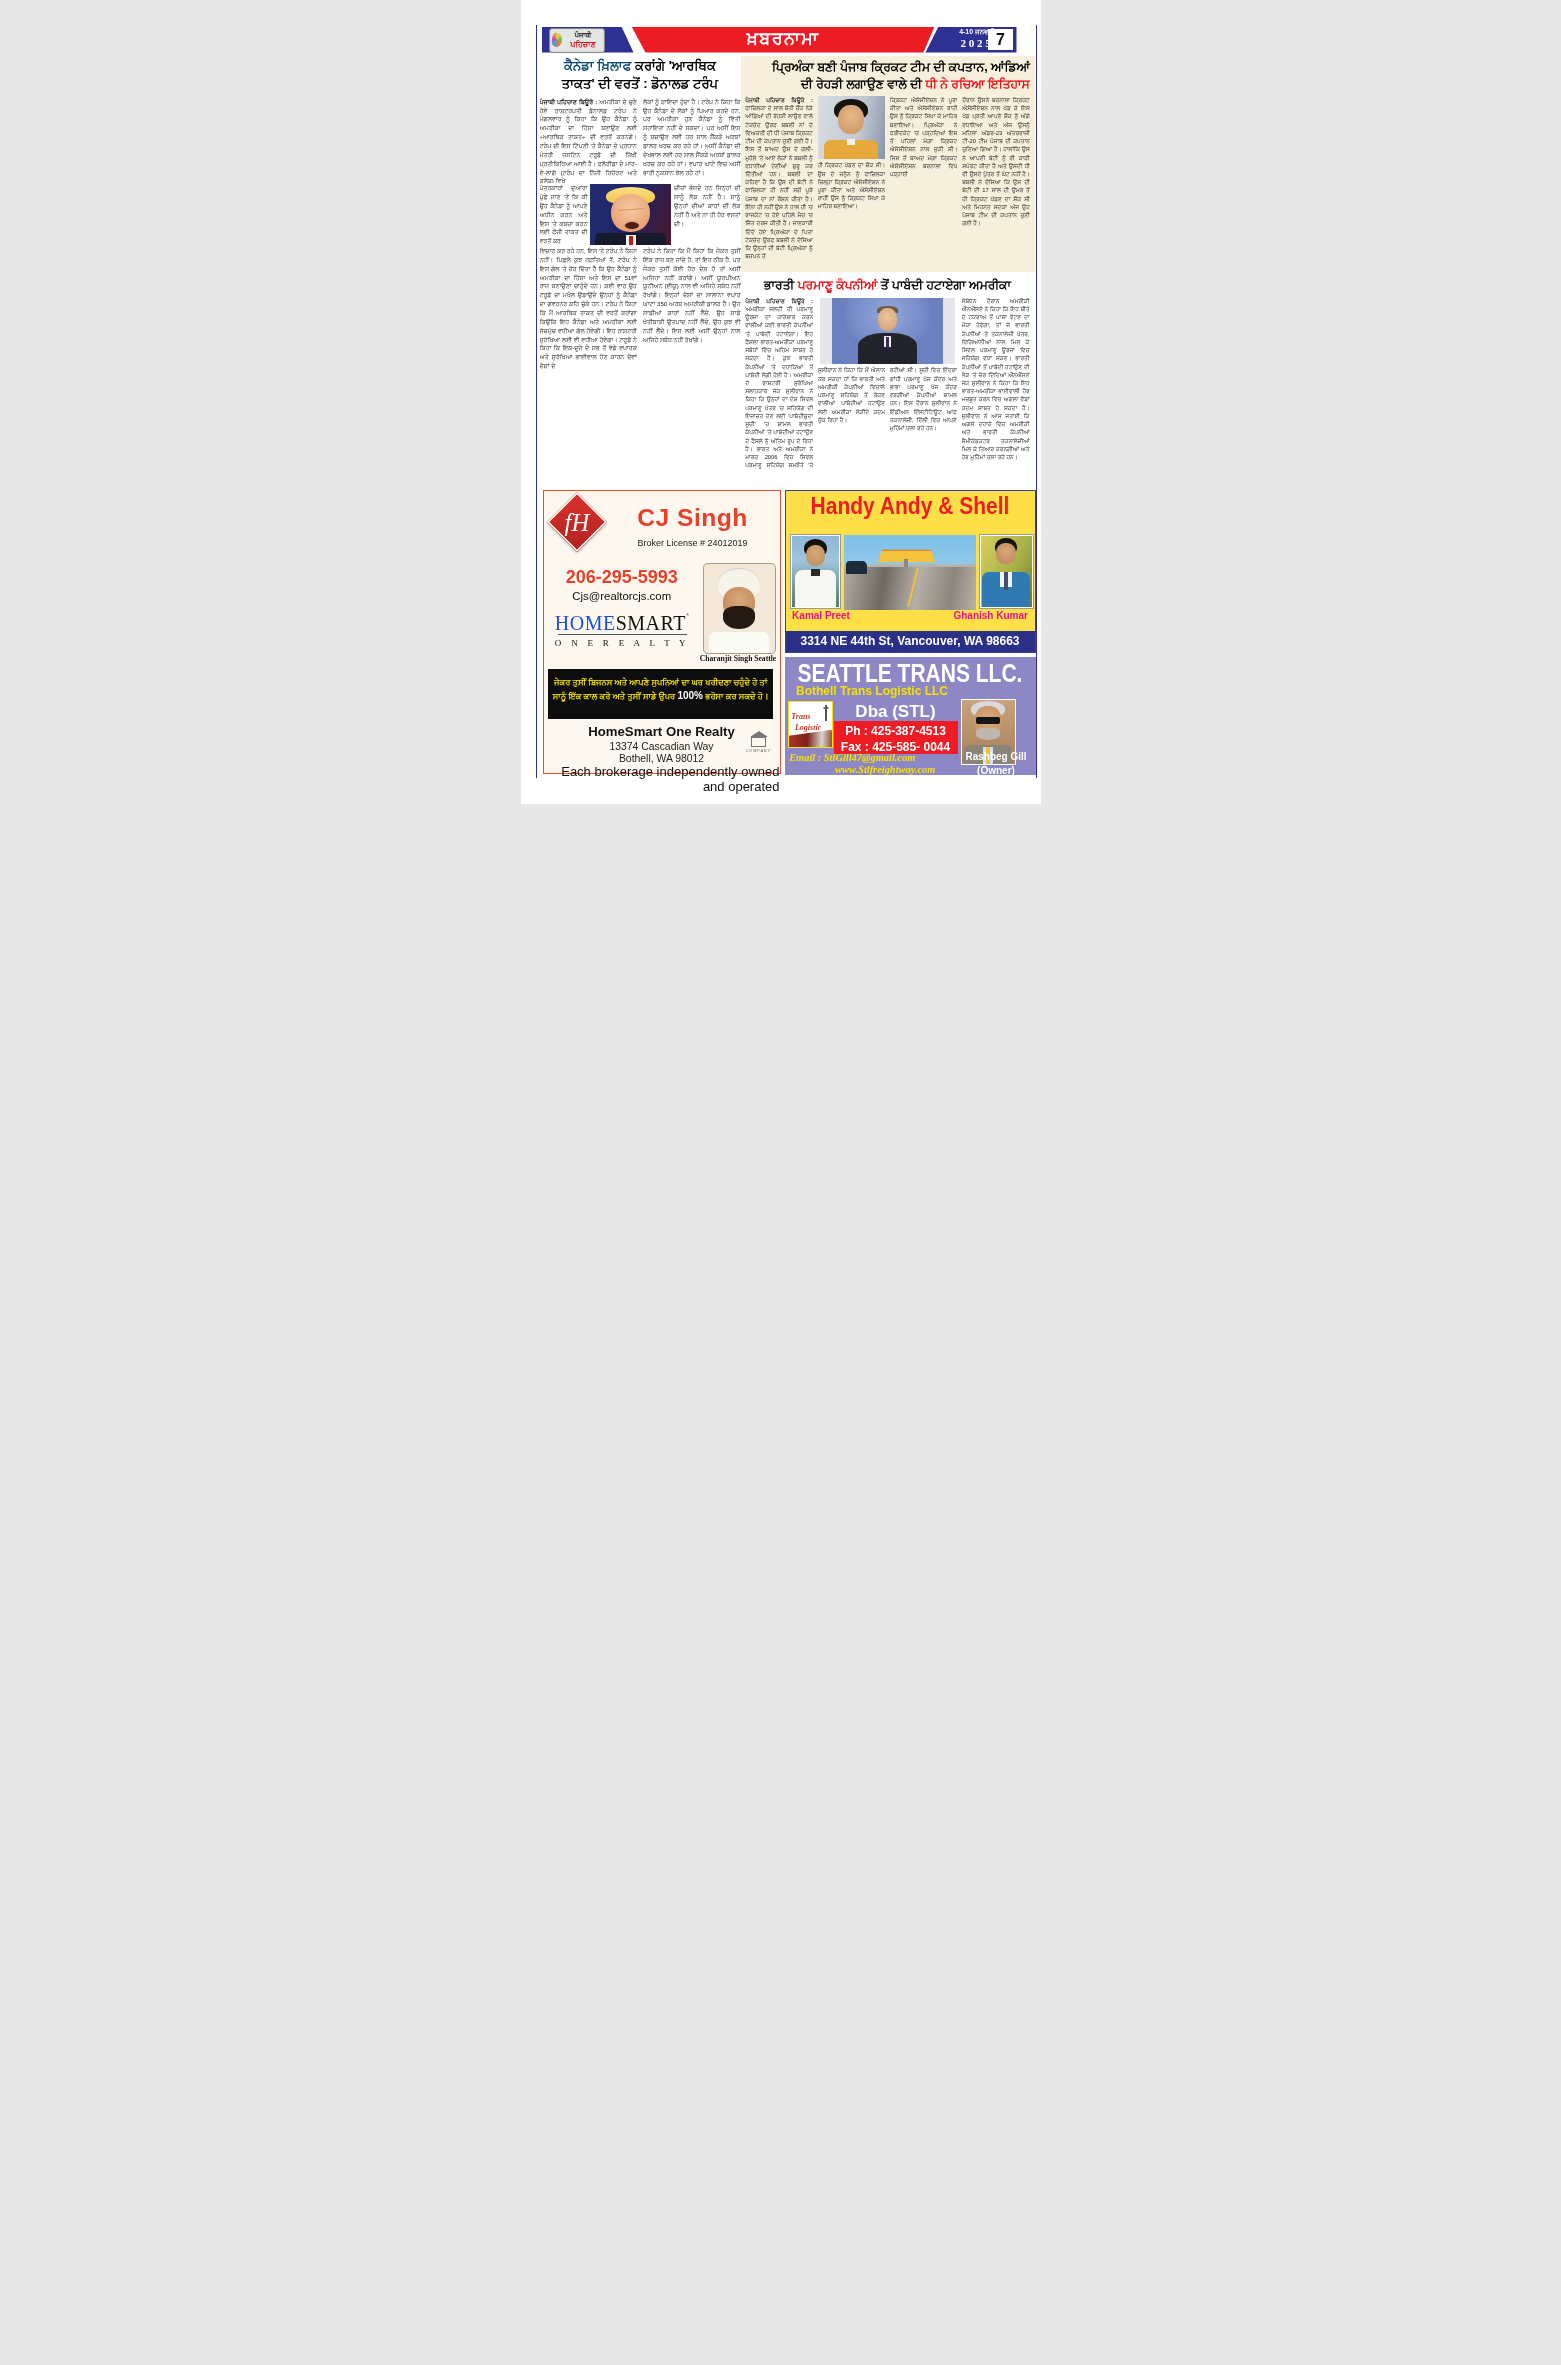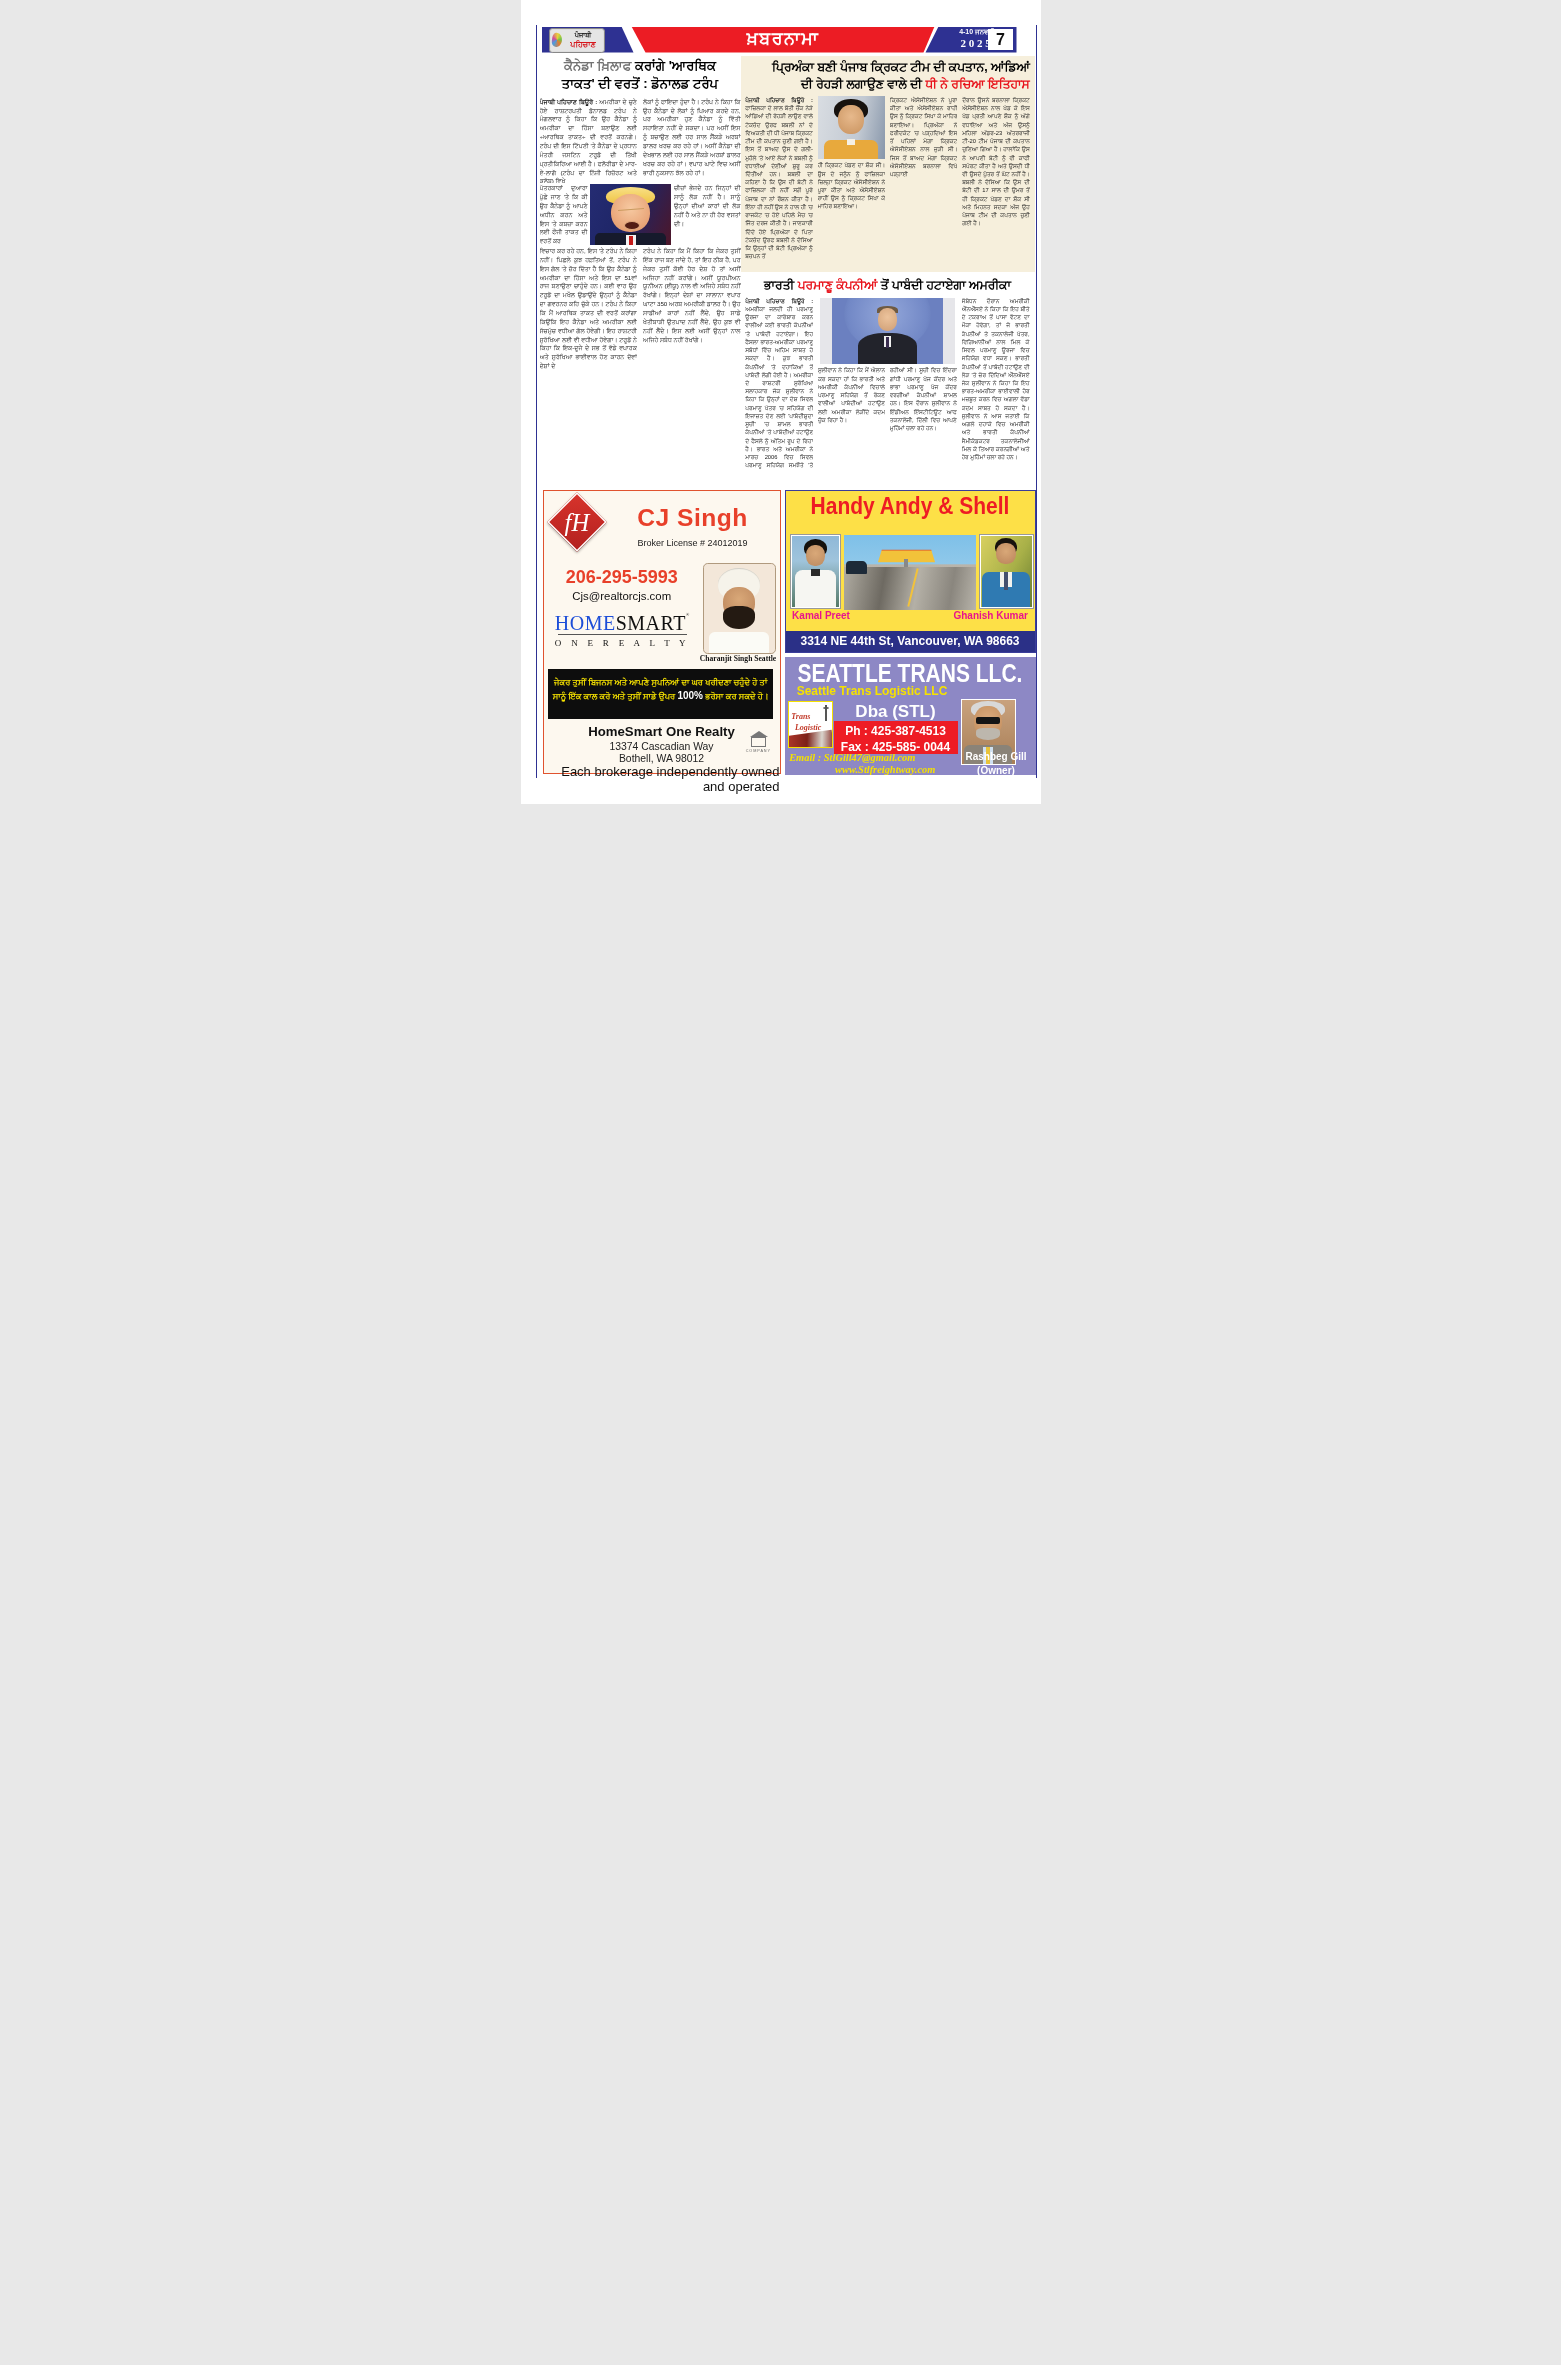--- a/index.html
+++ b/index.html
@@ -29,21 +29,21 @@
             font-size:16px;font-weight:bold;text-align:center;line-height:22px;}
 
   
   .btxt{font-size:6.2px;line-height:1.43;text-align:justify;color:#1a1a1a;}
   .byl{font-weight:bold;}
   .s-btxt{font-size:5.8px;line-height:1.42;text-align:justify;color:#1a1a1a;}
 
   
   .art-trump{position:absolute;left:19px;top:57px;width:201px;height:423px;}
   .t-head{text-align:center;font-size:13.2px;font-weight:bold;line-height:1.38;color:#000;}
-  .t-head .red{color:#737373;}
+  .t-head .red{color:#0c4a6e;}
   .t-bandA{margin-top:4.3px;height:85px;column-count:2;column-gap:6.2px;column-fill:auto;overflow:hidden;}
   .t-bandA p,.t-bandC p{margin:0;}
   .t-bandA .fill{height:85px;overflow:hidden;}
   .t-bandB{margin-top:1.4px;height:61px;display:flex;gap:2.8px;overflow:hidden;}
   .t-wrap{width:48px;overflow:hidden;}
   .t-photo{width:81px;position:relative;background:linear-gradient(115deg,#252c73 0%,#1e2566 48%,#4e1628 100%);overflow:hidden;}
   .tp-hair{position:absolute;left:20%;top:5%;width:60%;height:30%;background:linear-gradient(#f9e087,#eec23f);
            border-radius:55% 55% 45% 45%;}
   .tp-face{position:absolute;left:26%;top:17%;width:48%;height:62%;border-radius:48%;
            background:radial-gradient(circle at 50% 38%,#f6c9a1 0%,#eaa87c 62%,#db8f60 100%);}
@@ -366,21 +366,21 @@
       <div class="hap3-shirt"></div>
       <div class="hap3-tie"></div>
     </div>
     <div class="ha-cap l">Kamal Preet</div>
     <div class="ha-cap r">Ghanish Kumar</div>
     <div class="ha-bar">3314 NE 44th St, Vancouver, WA 98663</div>
   </section>
 
   <section class="ad-stl">
     <div class="stl-title">SEATTLE TRANS LLC.</div>
-    <div class="stl-sub">Seattle Trans Logistic LLC</div>
+    <div class="stl-sub">Bothell Trans Logistic LLC</div>
     <div class="stl-logo">
       <div class="stl-needle"></div>
       <div class="t1">Trans</div>
       <div class="t2">Logistic</div>
       <div class="stl-road"></div>
     </div>
     <div class="stl-dba">Dba (STL)</div>
     <div class="stl-red">
       <span>Ph : 425-387-4513</span><br>
       <span>Fax : 425-585- 0044</span>

